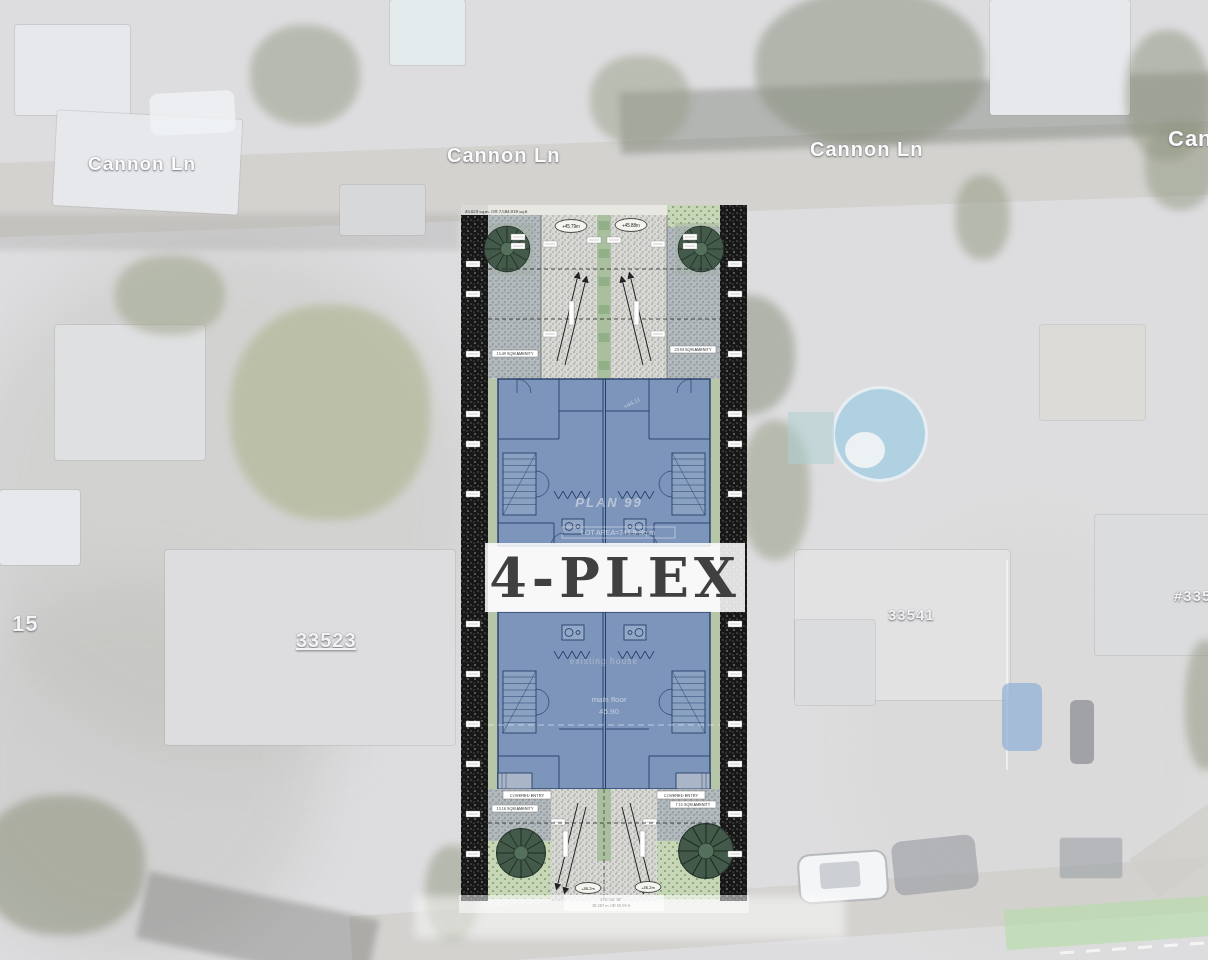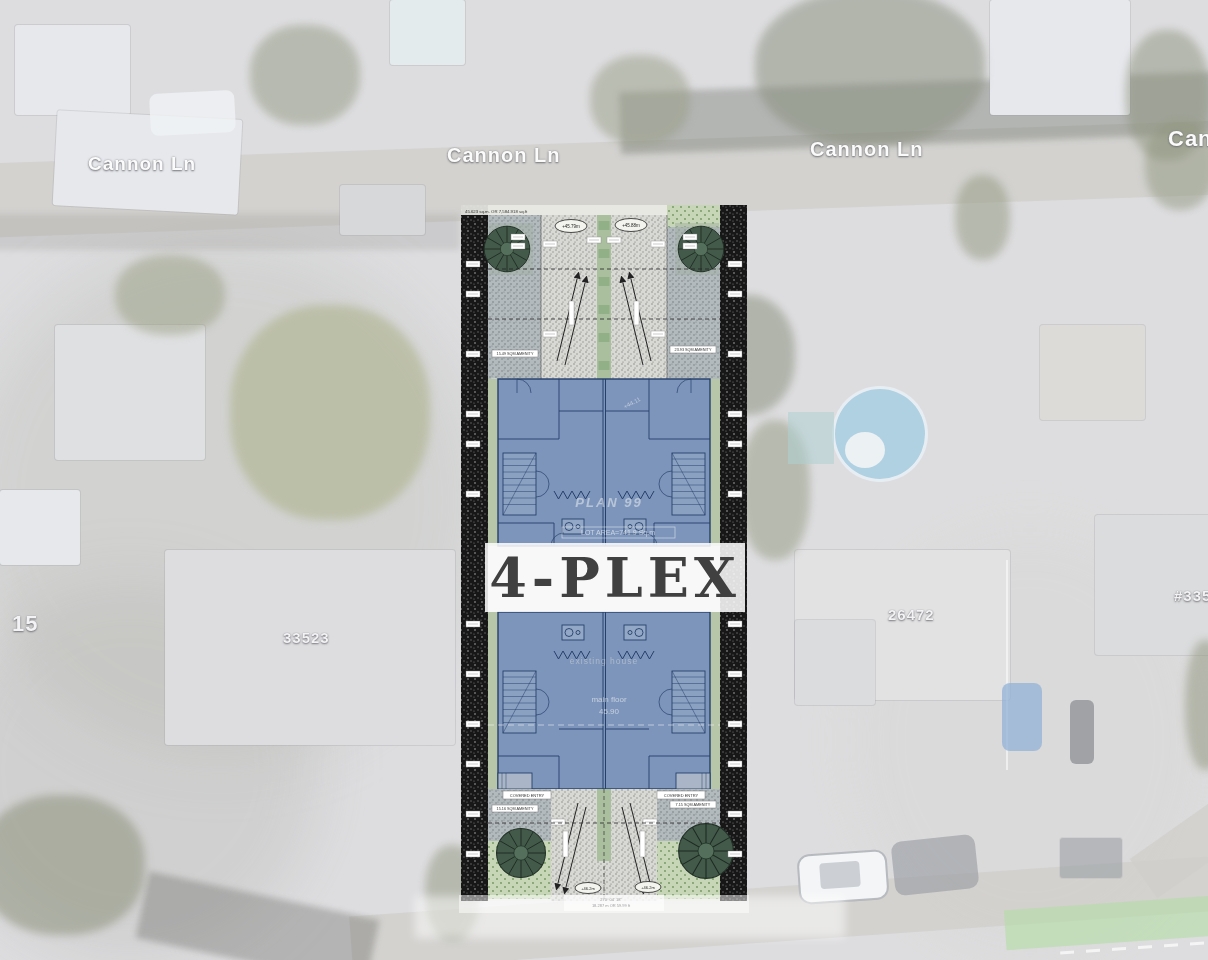--- a/index.html
+++ b/index.html
@@ -93,22 +93,22 @@
   </div>
 
   <div class="wash"></div>
   <div class="halo"></div>
 
   <div class="lbl-street" style="left:88px;top:153px;font-size:19px;">Cannon Ln</div>
   <div class="lbl-street" style="left:447px;top:144px;font-size:20px;">Cannon Ln</div>
   <div class="lbl-street" style="left:810px;top:138px;font-size:20px;">Cannon Ln</div>
   <div class="lbl-street" style="left:1168px;top:126px;font-size:22px;">Can</div>
   <div class="lbl-addr" style="left:12px;top:611px;font-size:22px;">15</div>
-  <div class="lbl-addr" style="left:283px;top:629px;font-size:15px;">33523</div>
-  <div class="lbl-addr" style="left:888px;top:606px;">26472</div>
+  <div class="lbl-addr" style="left:296px;top:629px;font-size:20px;text-decoration:underline;">33523</div>
+  <div class="lbl-addr" style="left:888px;top:606px;">33541</div>
   <div class="lbl-addr" style="left:1174px;top:587px;">#335</div>
 
   <div id="plan">
     <svg viewBox="0 0 290 712" width="290" height="712">
       <defs>
         <pattern id="pStip" width="6" height="6" patternUnits="userSpaceOnUse">
           <rect width="6" height="6" fill="#d8d8d4"></rect>
           <circle cx="1" cy="1" r="0.7" fill="#7e7e7a"></circle>
             <circle cx="4" cy="3" r="0.7" fill="#8a8a86"></circle>
             <circle cx="2" cy="5" r="0.6" fill="#76766f"></circle>

